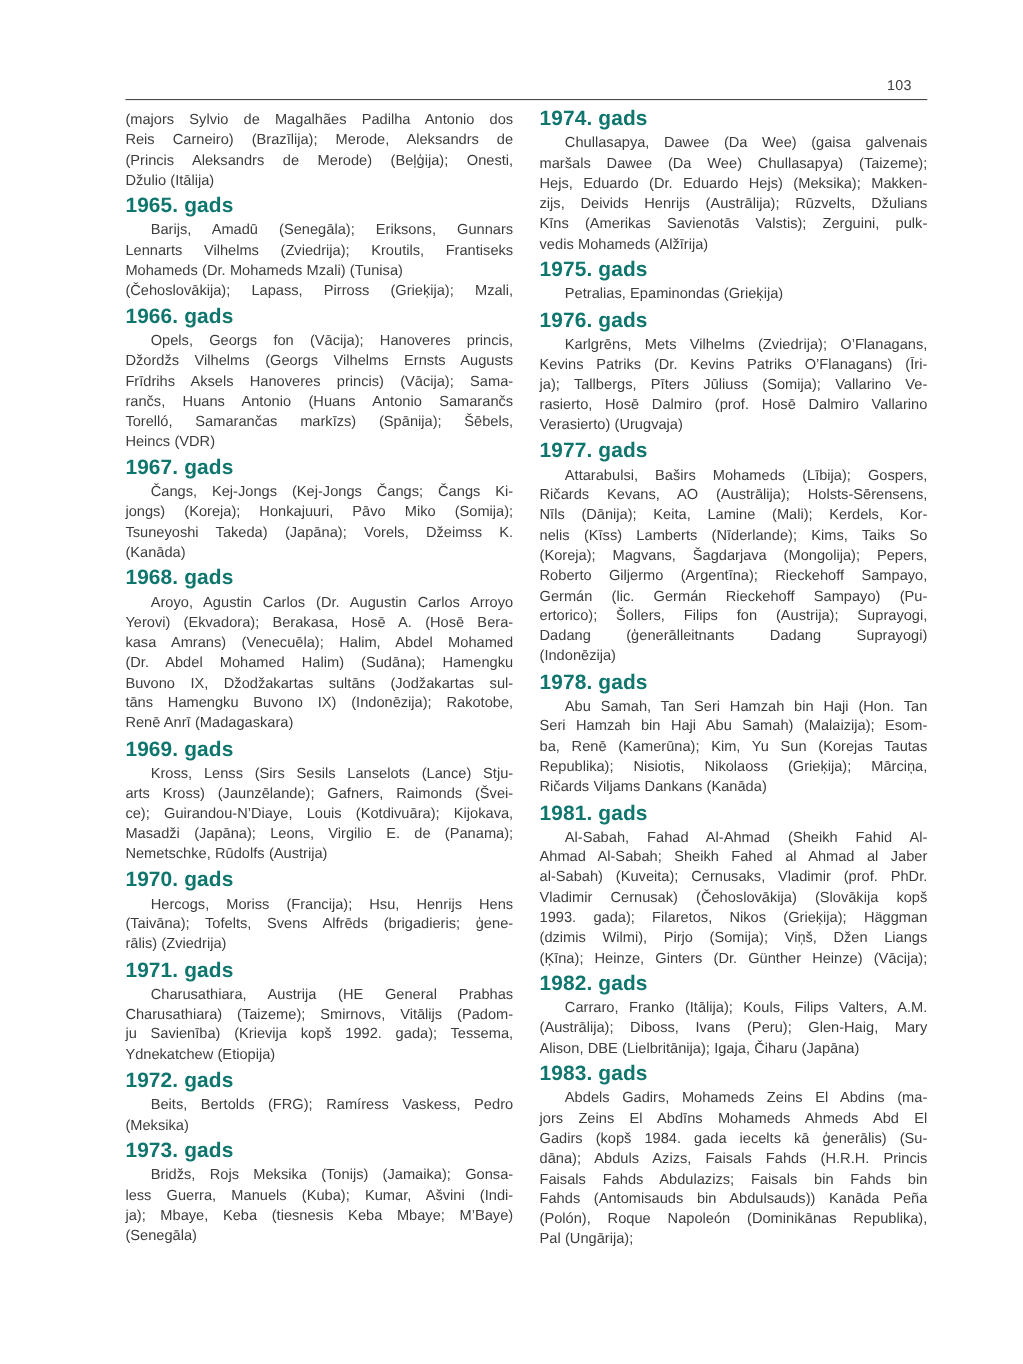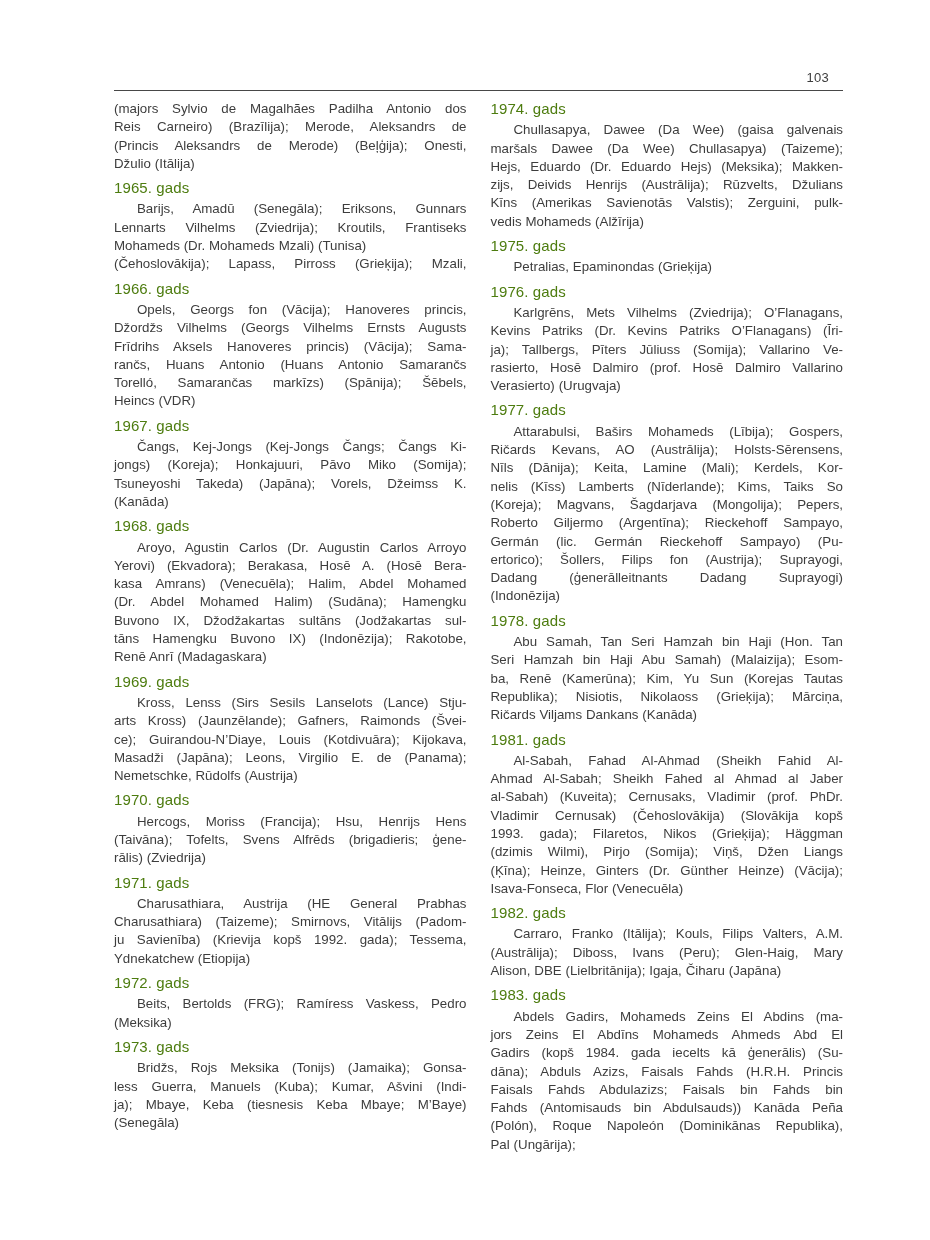--- a/index.html
+++ b/index.html
@@ -12,22 +12,22 @@
   .page { position:relative; width:930px; height:1240px; background:#fff; }
   .content { position:absolute; left:114px; top:70px; width:729px; }
   .page-number {
     display:block; text-align:right; font-size:13px; line-height:16px;
     padding-right:14px; color:#3d3d3d; letter-spacing:0.3px;
   }
   .header-rule { border-bottom:1.5px solid #474747; margin-top:4px; }
   .columns { display:flex; gap:24px; margin-top:9px; }
   .col { width:356.5px; }
   .year {
-    font-size:15px; font-weight:normal; line-height:18.3px;
-    margin:6px 0 3px 0; color:#4d7c0f; letter-spacing:0.1px;
+    font-size:19px; font-weight:bold; line-height:18.3px;
+    margin:6px 0 3px 0; color:#0f766e; letter-spacing:0.1px;
   }
   .col .year:first-child { margin-top:0; }
   .ln {
     font-size:13.3px; line-height:18.3px;
     text-align:justify; text-align-last:justify;
     word-spacing:0.2px;
   }
   .ln.last { text-align-last:left; }
   .ln.ind  { text-indent:23px; }
 </style>
@@ -127,21 +127,20 @@
           <div class="ln">Republika); Nisiotis, Nikolaoss (Grieķija); Mārciņa,</div>
           <div class="ln last">Ričards Viljams Dankans (Kanāda)</div>
           <div class="year">1981. gads</div>
           <div class="ln ind">Al-Sabah, Fahad Al-Ahmad (Sheikh Fahid Al-</div>
           <div class="ln">Ahmad Al-Sabah; Sheikh Fahed al Ahmad al Jaber</div>
           <div class="ln">al-Sabah) (Kuveita); Cernusaks, Vladimir (prof. PhDr.</div>
           <div class="ln">Vladimir Cernusak) (Čehoslovākija) (Slovākija kopš</div>
           <div class="ln">1993. gada); Filaretos, Nikos (Grieķija); Häggman</div>
           <div class="ln">(dzimis Wilmi), Pirjo (Somija); Viņš, Džen Liangs</div>
           <div class="ln">(Ķīna); Heinze, Ginters (Dr. Günther Heinze) (Vācija);</div>
-          <div class="ln last">Isava-Fonseca, Flor (Venecuēla)</div>
           <div class="year">1982. gads</div>
           <div class="ln ind">Carraro, Franko (Itālija); Kouls, Filips Valters, A.M.</div>
           <div class="ln">(Austrālija); Diboss, Ivans (Peru); Glen-Haig, Mary</div>
           <div class="ln last">Alison, DBE (Lielbritānija); Igaja, Čiharu (Japāna)</div>
           <div class="year">1983. gads</div>
           <div class="ln ind">Abdels Gadirs, Mohameds Zeins El Abdins (ma-</div>
           <div class="ln">jors Zeins El Abdīns Mohameds Ahmeds Abd El</div>
           <div class="ln">Gadirs (kopš 1984. gada iecelts kā ģenerālis) (Su-</div>
           <div class="ln">dāna); Abduls Azizs, Faisals Fahds (H.R.H. Princis</div>
           <div class="ln">Faisals Fahds Abdulazizs; Faisals bin Fahds bin</div>

